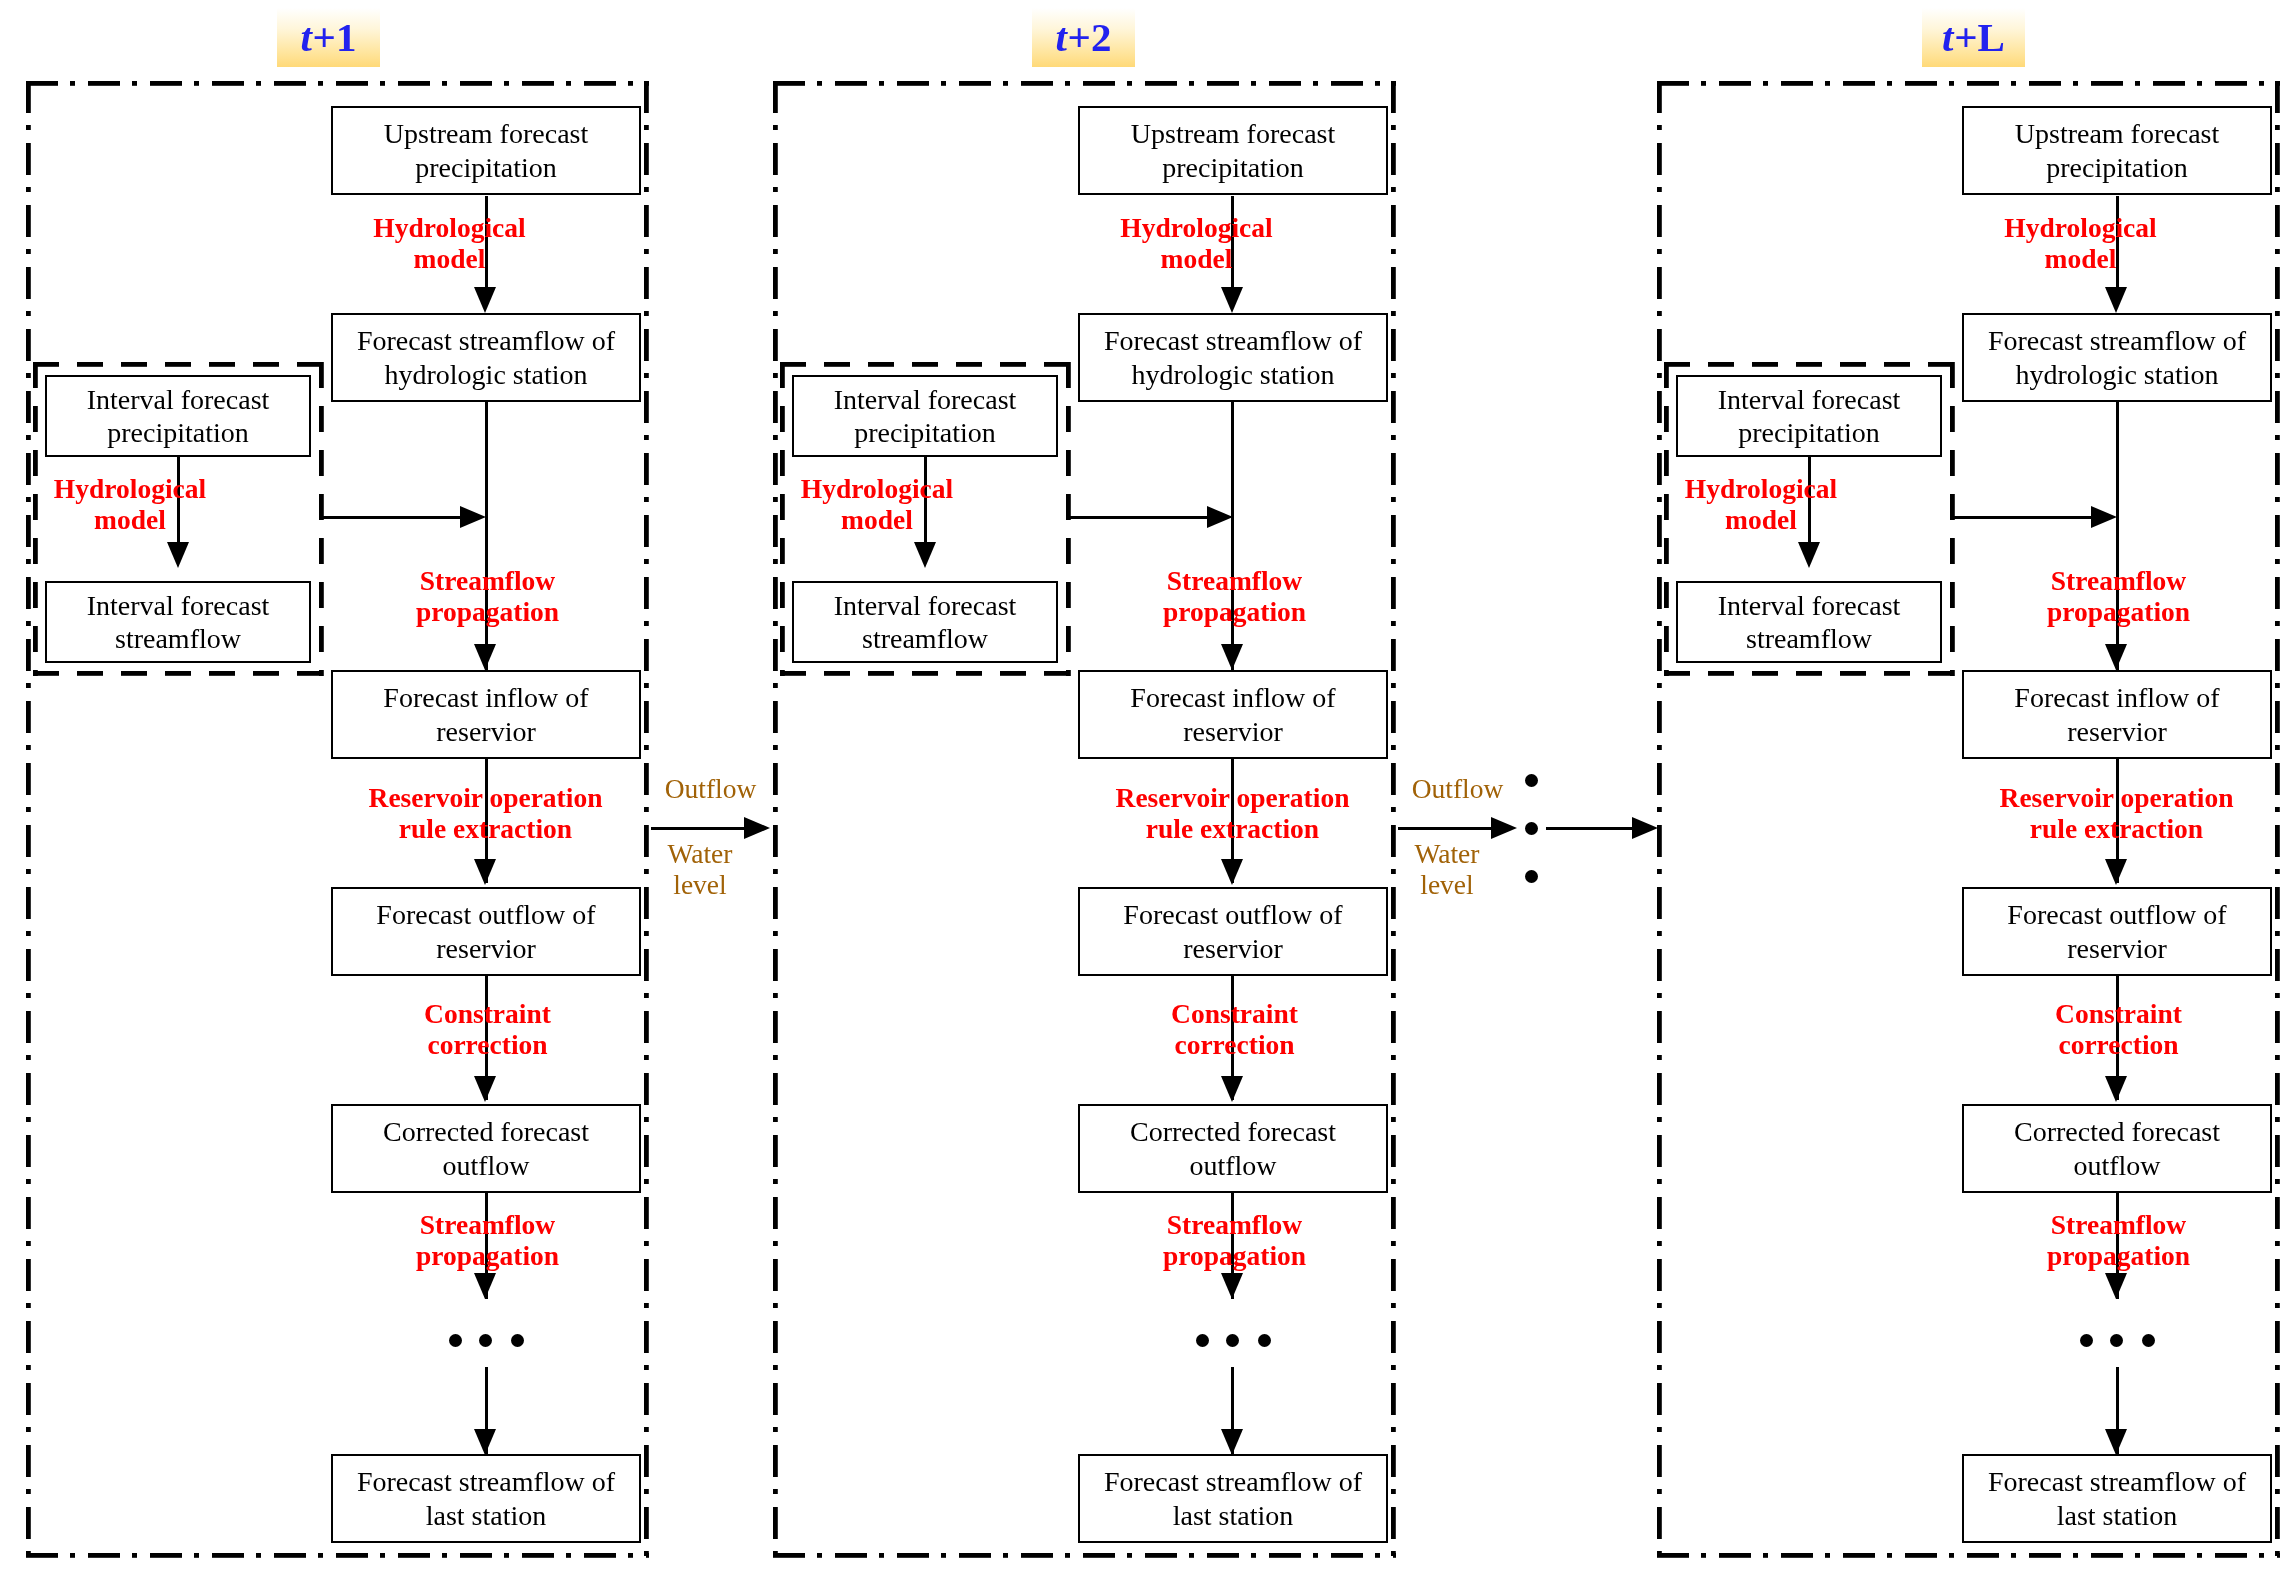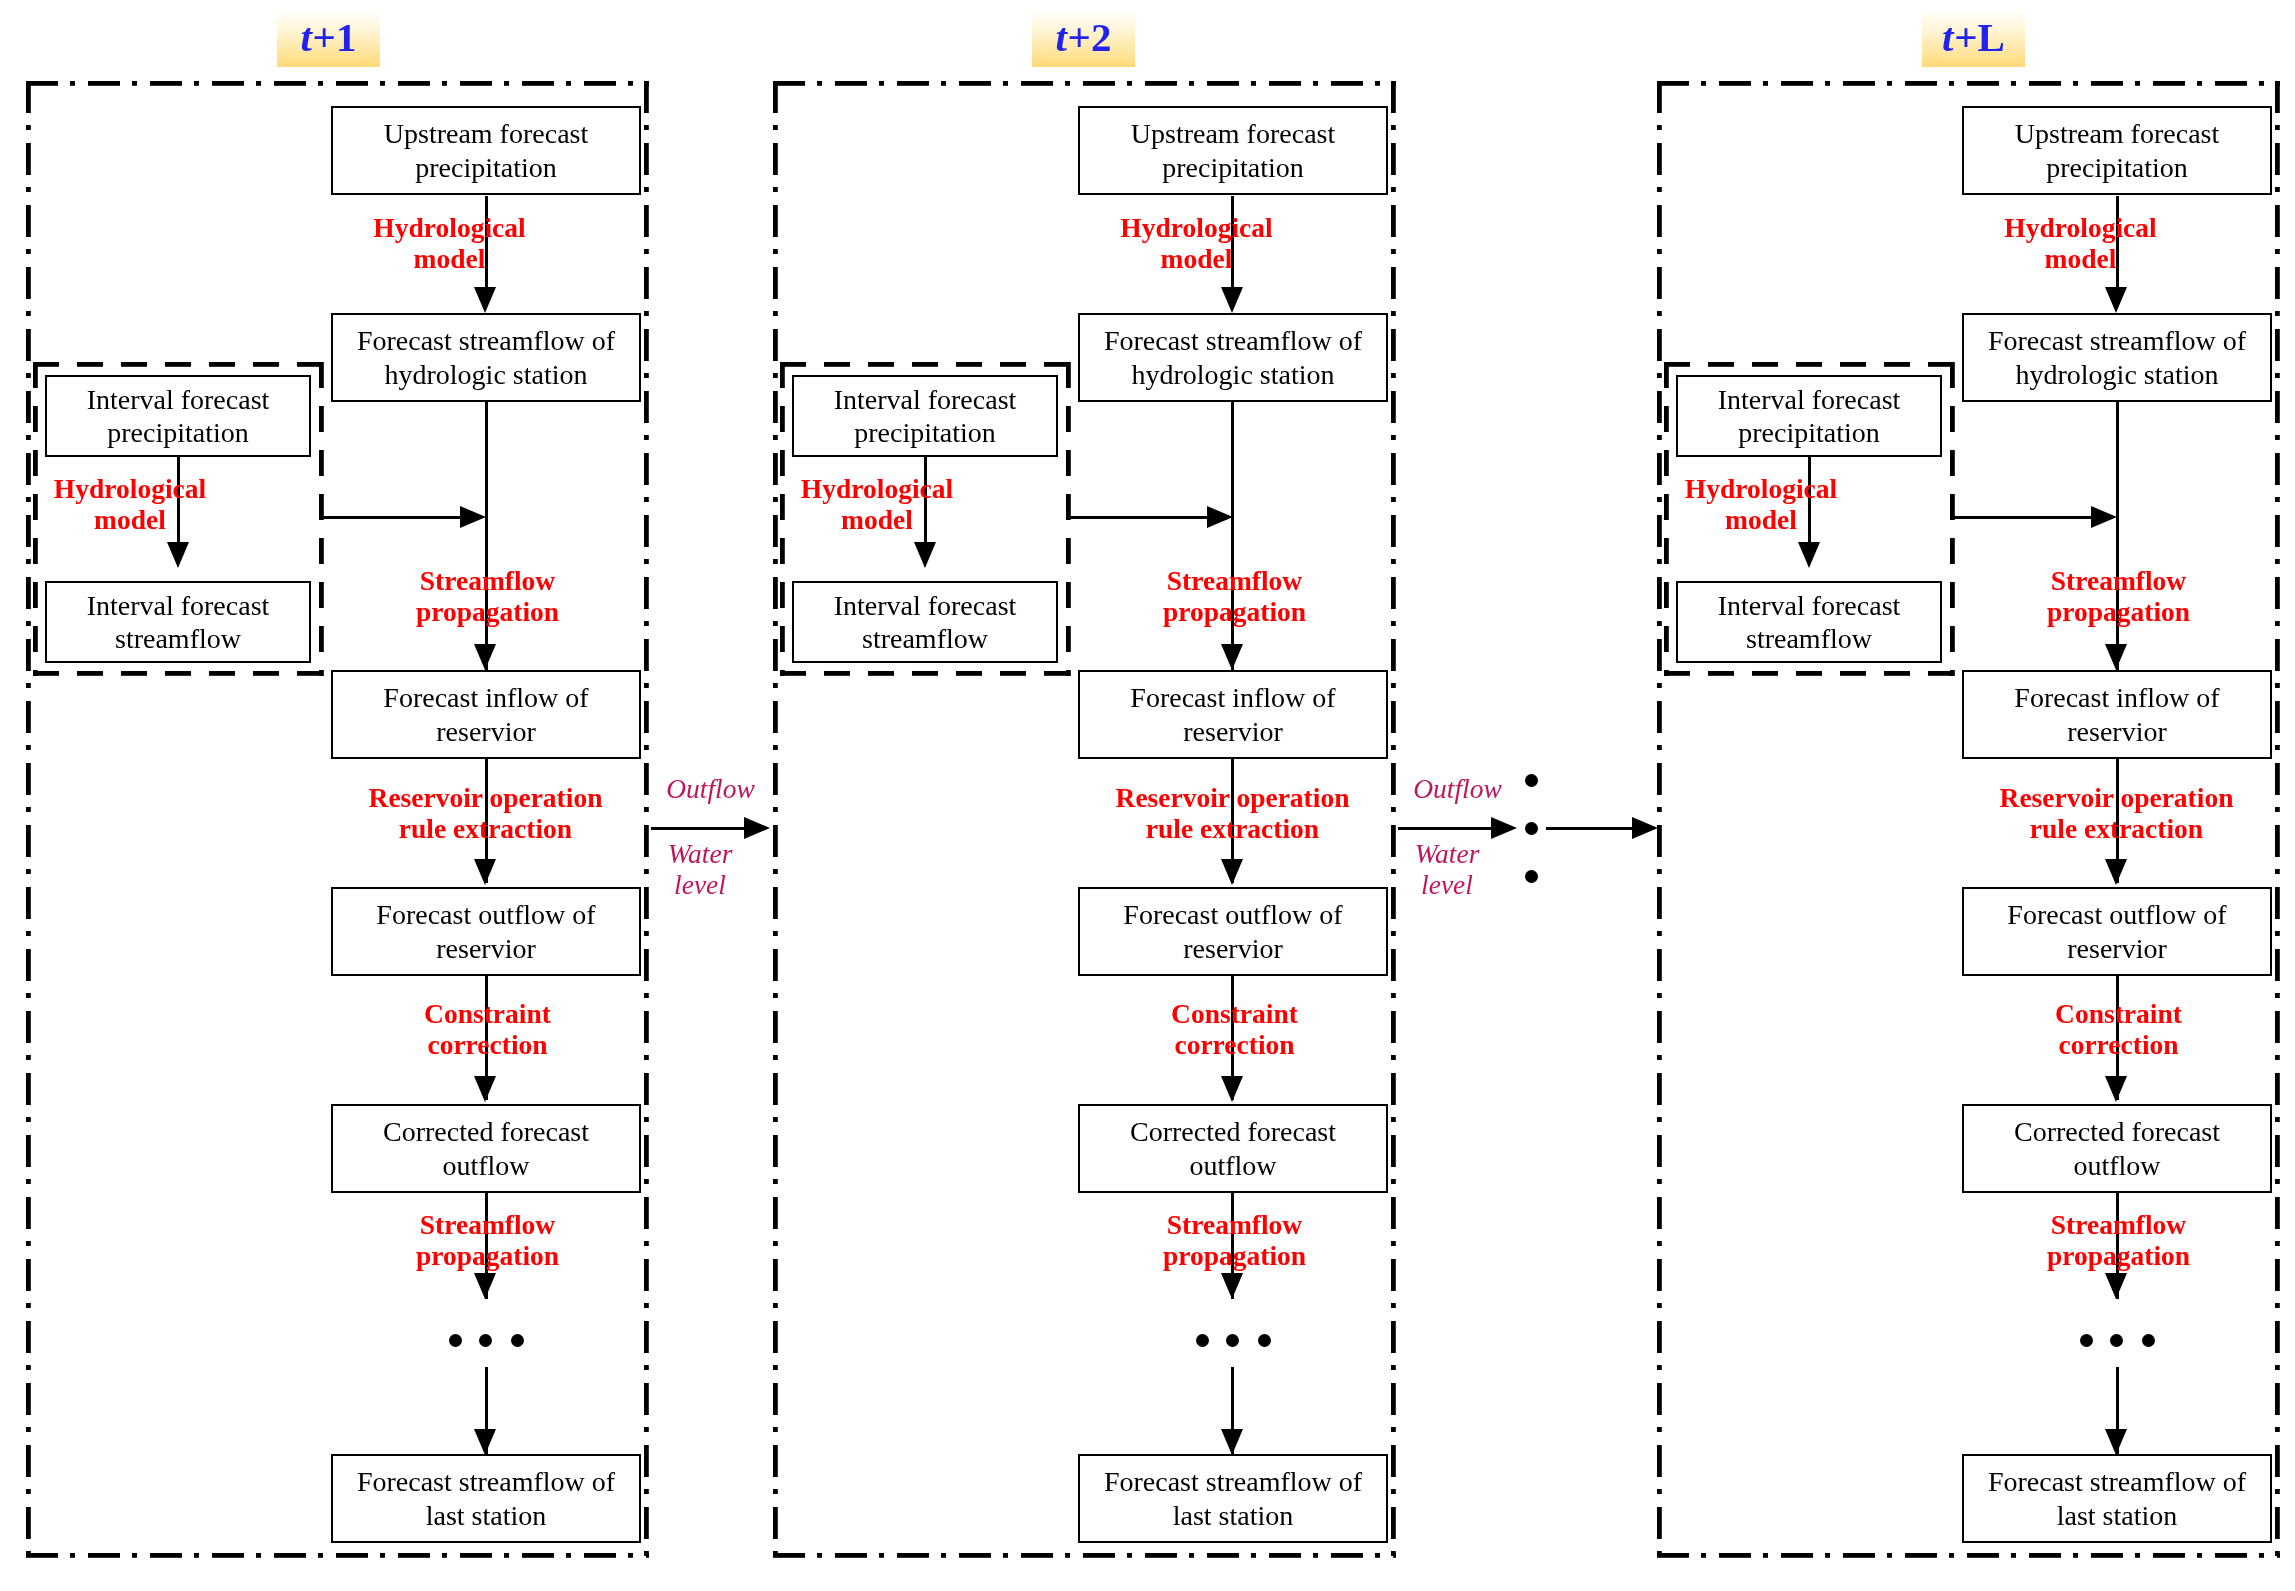--- a/index.html
+++ b/index.html
@@ -32,21 +32,21 @@
 
   
   .box{position:absolute;box-sizing:border-box;border:2.7px solid #000;background:#fff;
        display:flex;align-items:center;justify-content:center;text-align:center;
        font-size:28px;line-height:1.18;color:#000;padding:1.4px 4.1px;}
 
   
   .lbl{position:absolute;text-align:center;line-height:1.12;
        font-size:27.5px;font-weight:bold;}
   .red{color:#fe0000;}
-  .pur{color:#be185d;font-weight:normal;font-style:italic;}
+  .pur{color:#a16207;font-weight:normal;}
 
   
   .vline{position:absolute;width:2.7px;background:#000;}
   .hline{position:absolute;height:2.7px;background:#000;}
   .vtick{position:absolute;width:2.7px;background:#000;}
   .arrowdn{position:absolute;width:0;height:0;
            border-left:11.7px solid transparent;border-right:11.7px solid transparent;
            border-top:26px solid #000;}
   .arrowrt{position:absolute;width:0;height:0;
            border-top:11.7px solid transparent;border-bottom:11.7px solid transparent;

